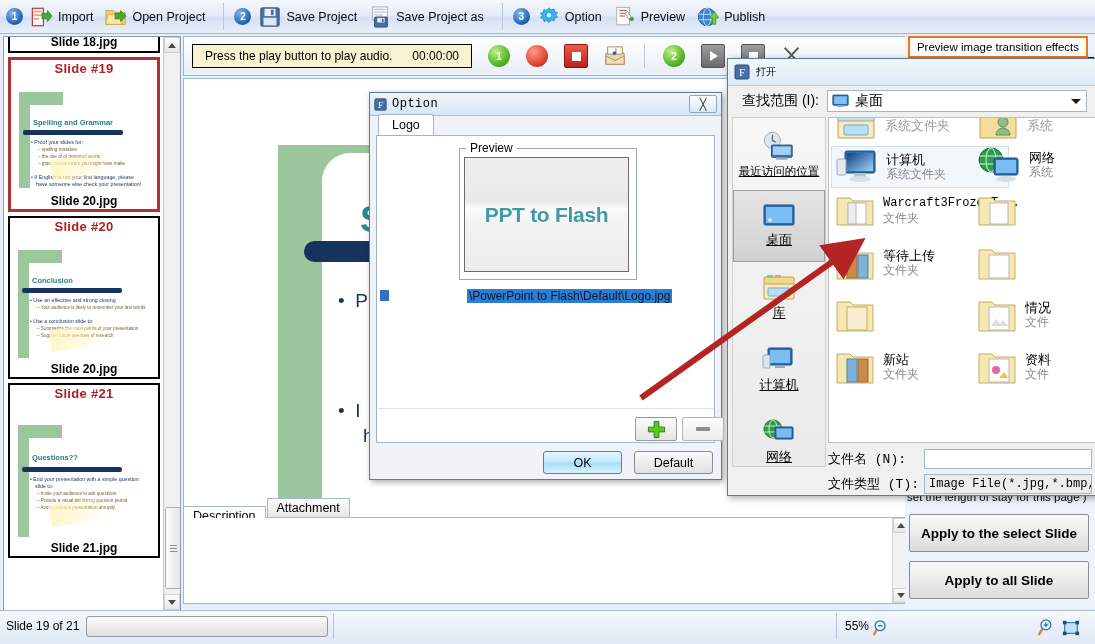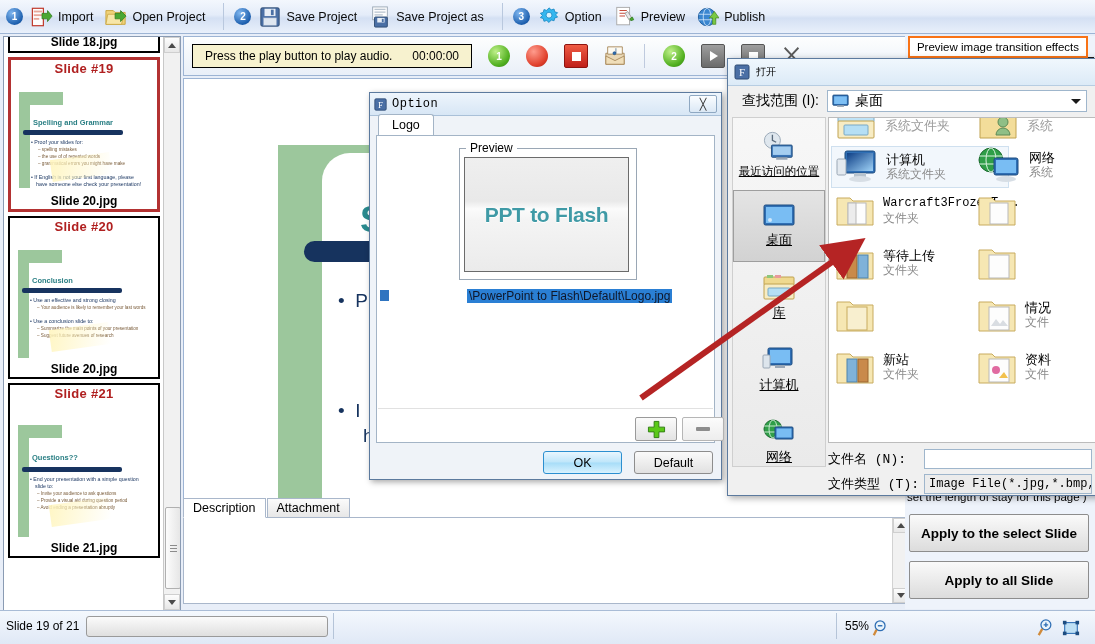--- a/index.html
+++ b/index.html
@@ -107,21 +107,21 @@
   #bigslide .ray2{position:absolute;left:120px;top:20px;width:150px;height:70px;
     background:linear-gradient(115deg,rgba(255,246,190,.95),rgba(255,255,255,0));transform:rotate(-10deg);}
 
   
   #descbox{position:absolute;left:0;top:462px;width:726px;height:111px;}
   .tabstrip{display:flex;align-items:flex-end;height:19px;border-bottom:1px solid #a9b7cb;}
   .tab{
     padding:2px 9px 2px 9px;font-size:12.5px;border:1px solid #a9b7cb;border-bottom:none;
     background:linear-gradient(to bottom,#fbfbfb,#e7e7e7);margin-right:1px;
   }
-  .tab.active{background:#fff;border-bottom:1px solid #fff;position:relative;top:1px;}
+  .tab.active{background:#fff;border-bottom:1px solid #fff;position:relative;top:9px;}
   #desc-area{
     position:relative;height:86px;background:#fff;border:1px solid #a9b7cb;border-top:none;box-sizing:border-box;
   }
   #desc-scroll{position:absolute;right:0;top:0;width:15px;height:100%;background:#f1f1f1;border-left:1px solid #d2d2d2;}
 
   
   #rightpanel{left:905px;top:36px;width:190px;height:573px;background:#eef3fb;}
   #transition-tip{
     position:absolute;left:3px;top:0px;width:180px;height:22px;
     background:#fff;border:2px solid #f97316;box-sizing:border-box;

